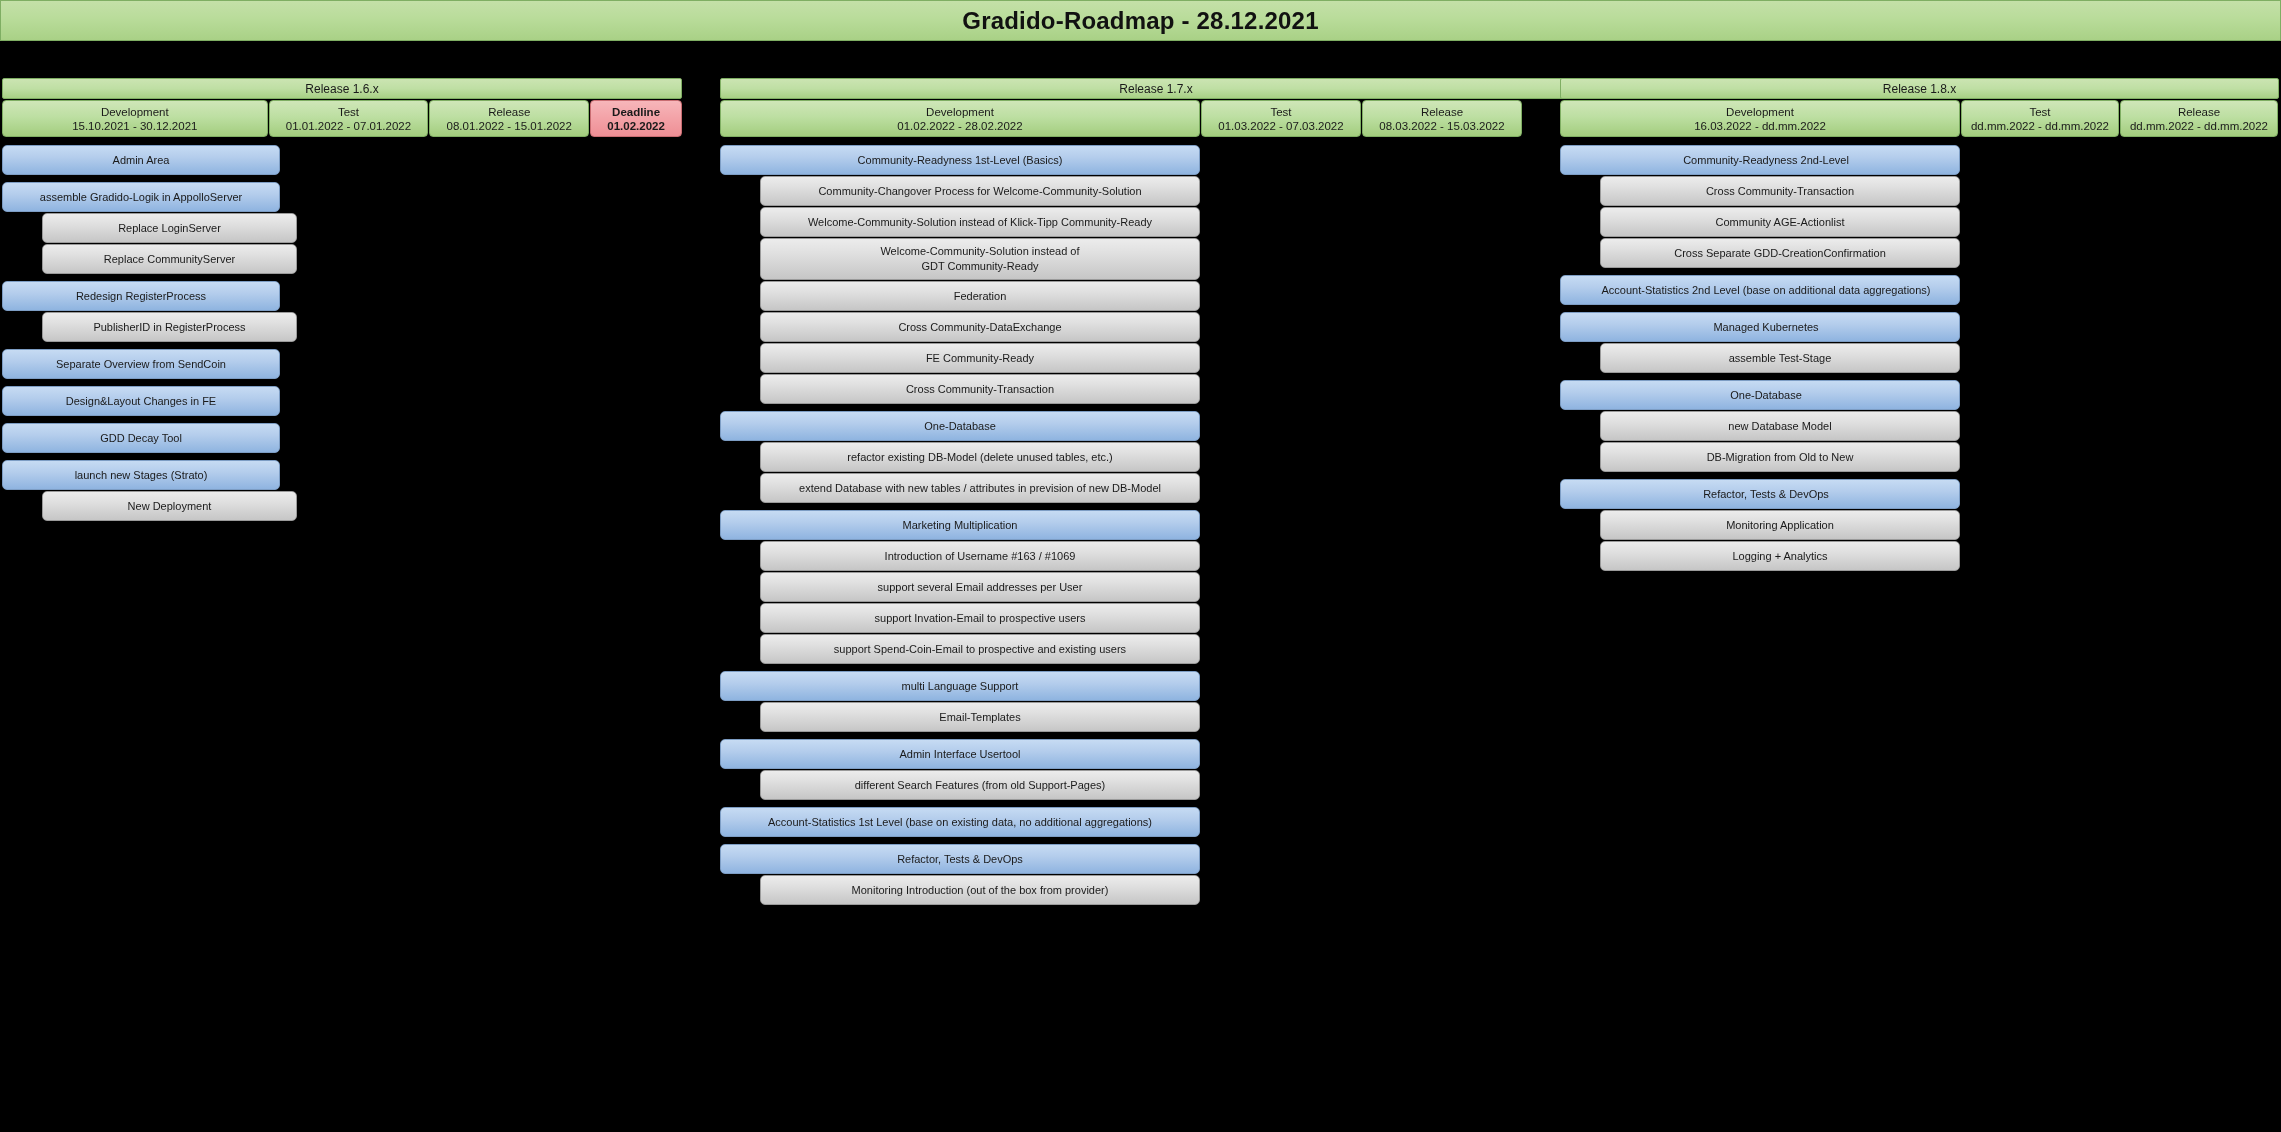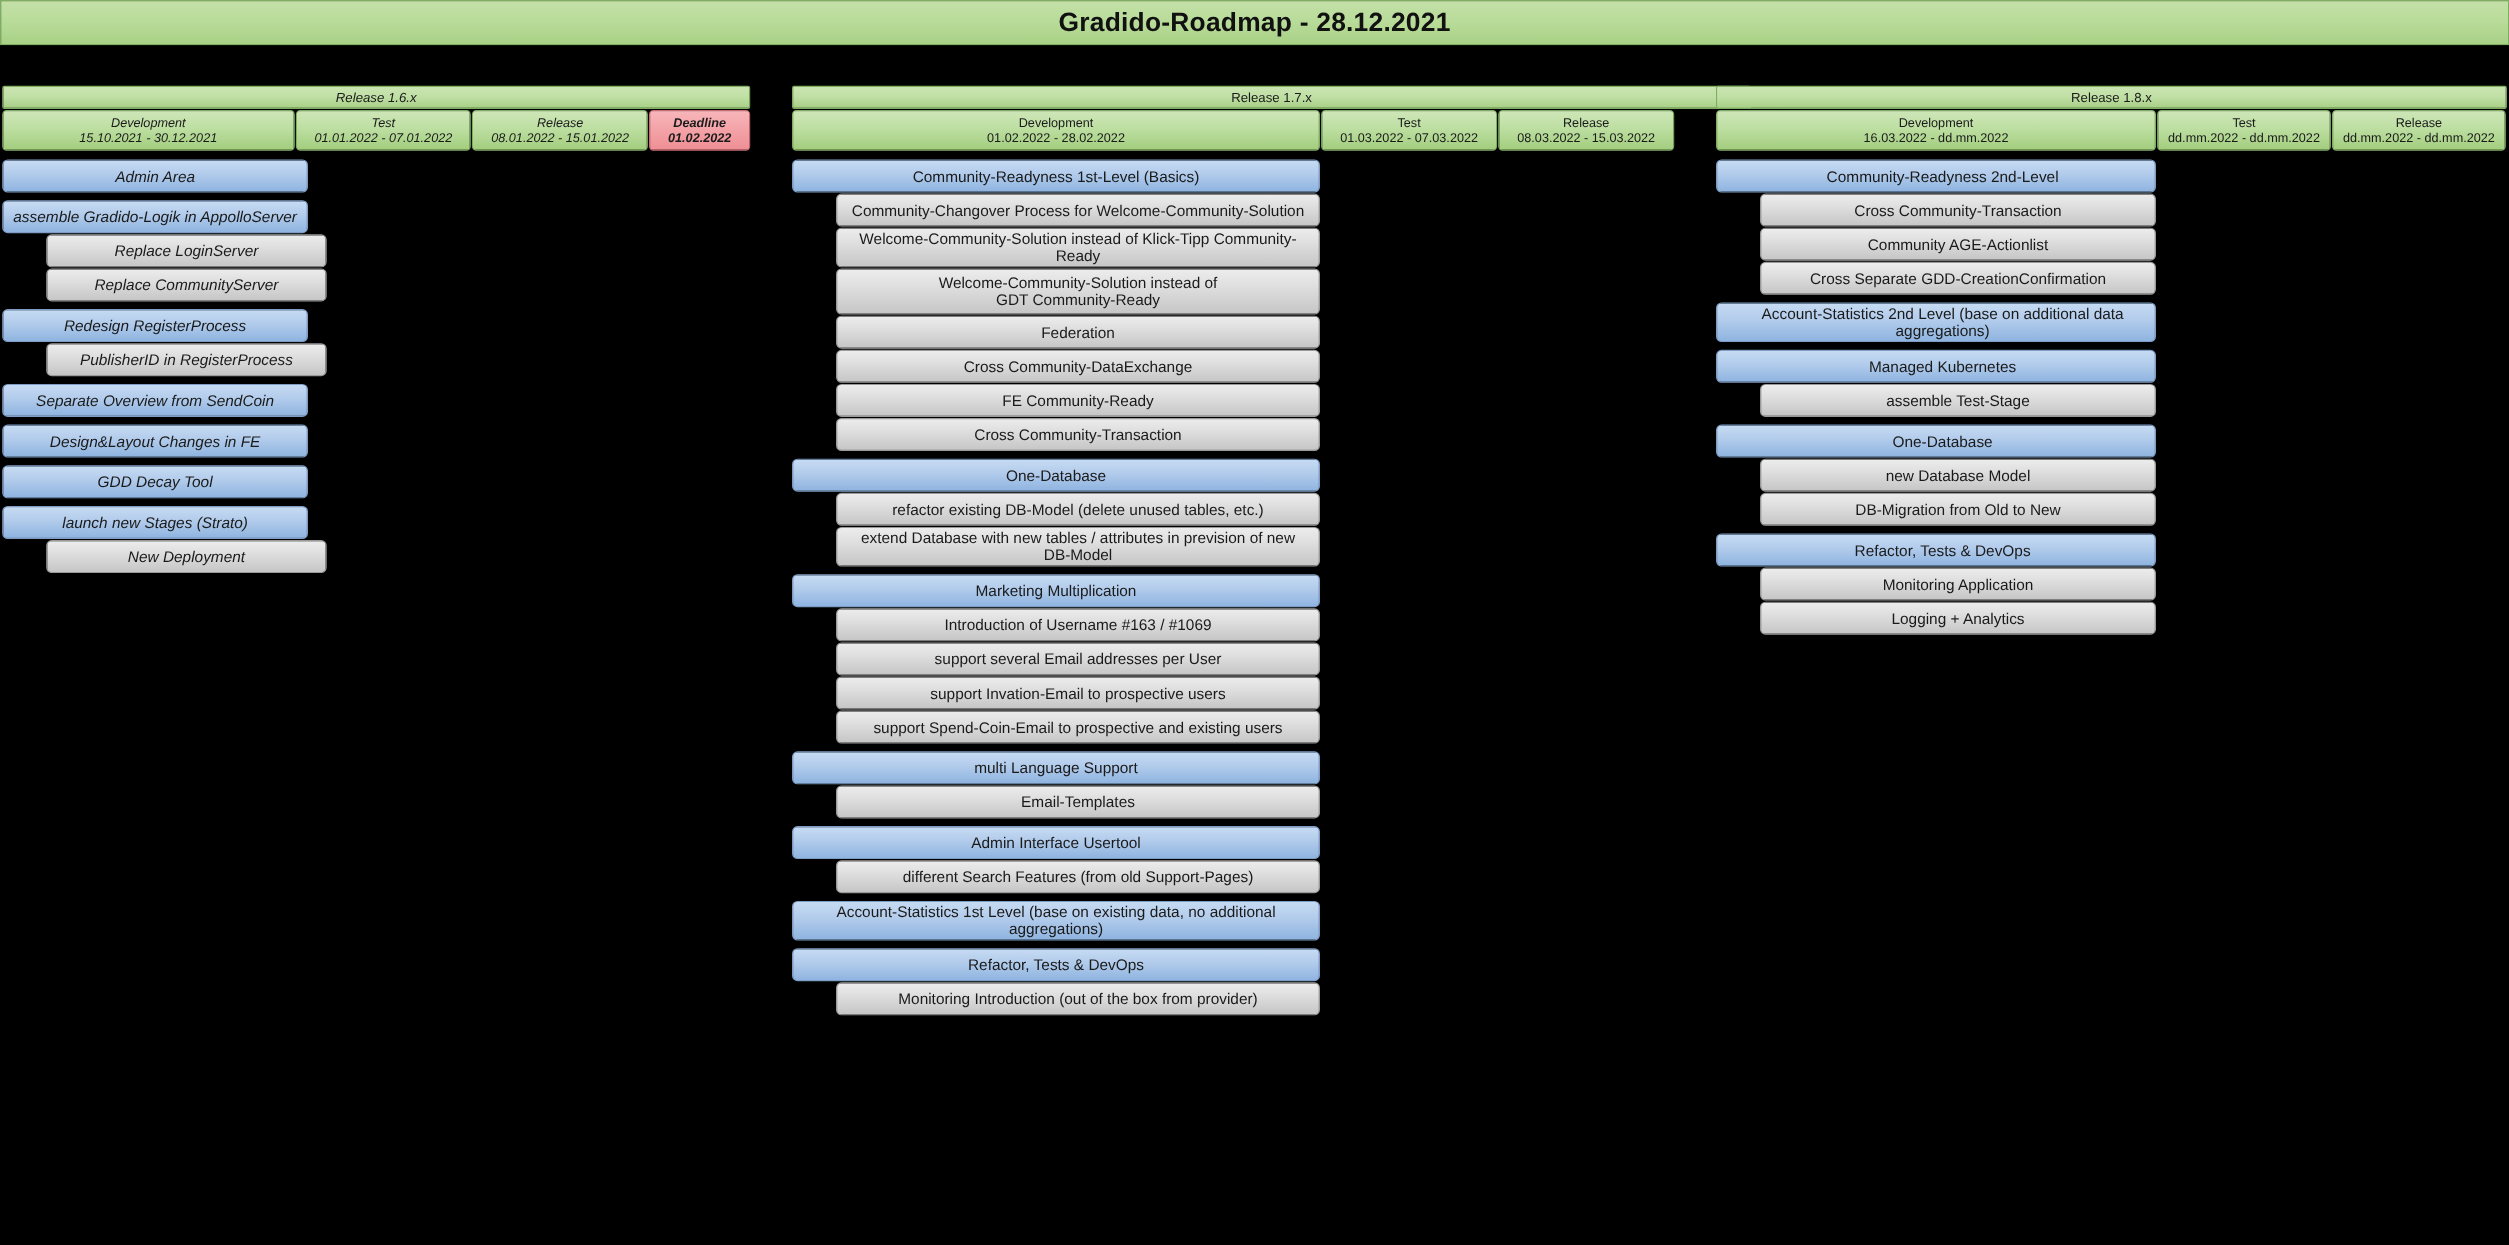--- a/index.html
+++ b/index.html
@@ -35,21 +35,21 @@
     font-weight: bold;
     letter-spacing: 0.2px;
     color: #111111;
   }
 
   
   .column {
     position: absolute;
     top: 78px;
   }
-  #col-1 { left: 2px;    width: 680px; font-style: italic; }
+  #col-1 { left: 2px;    width: 680px; }
   #col-2 { left: 720px;  width: 872px; }
   #col-3 { left: 1560px; width: 719px; }
 
   
   .release-title {
     box-sizing: border-box;
     width: 100%;
     height: 21px;
     background: linear-gradient(to bottom, #cbe4b2 0%, #bfdfa4 50%, #a8d085 100%);
     border: 1px solid #7fae63;
@@ -92,21 +92,21 @@
   
   .tasks { margin-top: 8px; }
 
   .task {
     box-sizing: border-box;
     border-radius: 5px;
     display: flex;
     align-items: center;
     justify-content: center;
     text-align: center;
-    font-size: 14px;
+    font-size: 11px;
     line-height: 15px;
     padding: 2px 8px;
     min-height: 30px;
     color: #1a1a1a;
   }
   .task.epic {
     background: linear-gradient(to bottom, #c6dbf3 0%, #b4cdec 40%, #8fb4e0 100%);
     border: 1px solid #7d9dc4;
     margin-top: 7px;
   }

